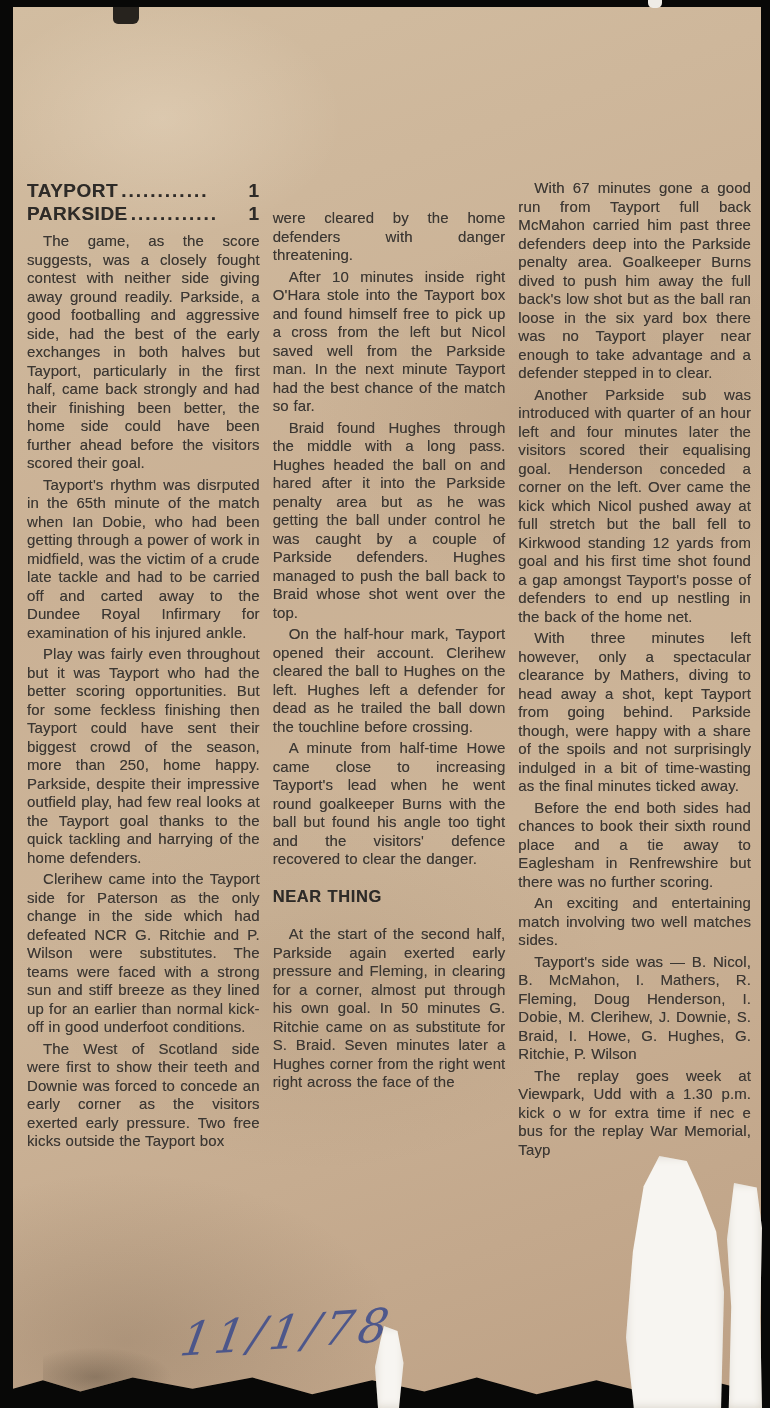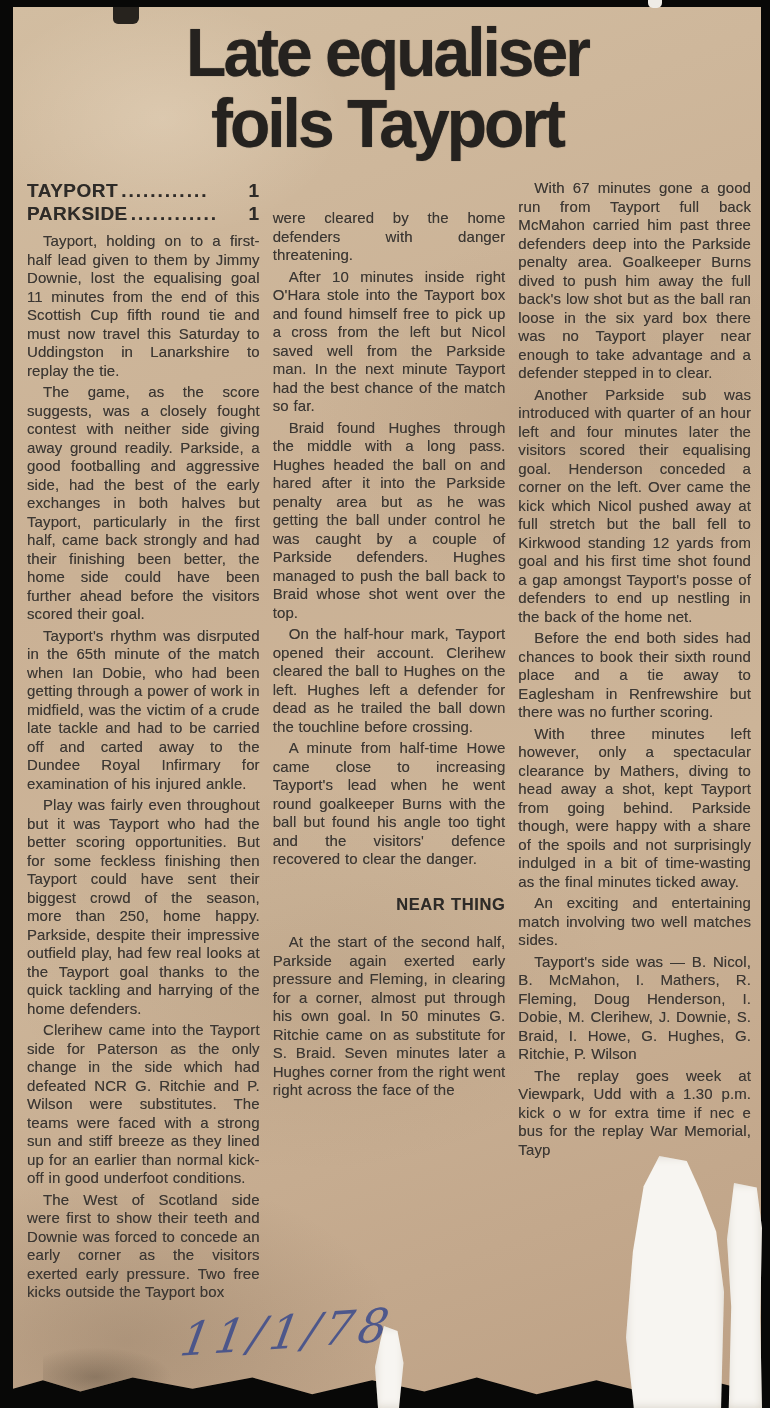--- a/index.html
+++ b/index.html
@@ -37,22 +37,22 @@
   .col{width:233px;color:#3b3733;font-size:15px;line-height:18.5px;
     text-align:justify;letter-spacing:.1px;word-spacing:.5px;
     text-shadow:0 0 .5px rgba(40,35,30,.45);}
   .col p{margin:0 0 3px 0;text-indent:16px;}
   .col p.noindent{text-indent:0;margin-top:30px;}
   .scoreline{display:flex;align-items:flex-end;font-weight:bold;font-size:19px;line-height:23px;letter-spacing:.5px;color:#2e2b28;}
   .scoreline .dots{flex:1;overflow:hidden;white-space:nowrap;letter-spacing:2px;padding:0 3px;}
   .scoreline .score{padding-left:2px;}
   .score-block{margin-bottom:7px;}
   .subhead{
-    text-align:right;font-size:16.5px;font-weight:bold;letter-spacing:.6px;
-    color:#2e2b28;margin:26px 0 20px 0;
+    text-align:left;font-size:16.5px;font-weight:bold;letter-spacing:.6px;
+    color:#2e2b28;margin:18px 0 20px 0;
   }
   .handwriting{
     position:absolute;left:168px;top:1298px;
     font-family:"DejaVu Serif", serif;font-style:italic;
     font-size:46px;color:rgba(58,74,140,.85);
     transform:rotate(-4deg) skewX(-14deg);
     letter-spacing:5px;
   }
   .shadow-bl{
     position:absolute;left:30px;top:1340px;width:130px;height:50px;
@@ -73,63 +73,58 @@
   }
   .notch-top{position:absolute;left:648px;top:0;width:14px;height:8px;background:#efece6;border-radius:0 0 5px 5px;}
 </style>
 </head>
 <body>
 
 <div class="frame">
   <div class="paper">
     <div class="ink-smudge"></div>
 
-    <h1 class="headline">
-      <span class="hl">Late equaliser</span>
-      <span class="hl">foils Tayport</span>
-    </h1>
 
     <div class="columns">
 
       <div class="col">
         <div class="score-block">
           <div class="scoreline">
             <span>TAYPORT</span>
             <span class="dots">............</span>
             <span class="score">1</span>
           </div>
           <div class="scoreline">
             <span>PARKSIDE</span>
             <span class="dots">............</span>
             <span class="score">1</span>
           </div>
         </div>
-        <p>Tayport, holding on to a first-half lead given to them by Jimmy Downie, lost the equalising goal 11 minutes from the end of this Scottish Cup fifth round tie and must now travel this Saturday to Uddingston in Lanarkshire to replay the tie.</p>
         <p>The game, as the score suggests, was a closely fought contest with neither side giving away ground readily. Parkside, a good footballing and aggressive side, had the best of the early exchanges in both halves but Tayport, particularly in the first half, came back strongly and had their finishing been better, the home side could have been further ahead before the visitors scored their goal.</p>
         <p>Tayport's rhythm was disrputed in the 65th minute of the match when Ian Dobie, who had been getting through a power of work in midfield, was the victim of a crude late tackle and had to be carried off and carted away to the Dundee Royal Infirmary for examination of his injured ankle.</p>
         <p>Play was fairly even throughout but it was Tayport who had the better scoring opportunities. But for some feckless finishing then Tayport could have sent their biggest crowd of the season, more than 250, home happy. Parkside, despite their impressive outfield play, had few real looks at the Tayport goal thanks to the quick tackling and harrying of the home defenders.</p>
         <p>Clerihew came into the Tayport side for Paterson as the only change in the side which had defeated NCR G. Ritchie and P. Wilson were substitutes. The teams were faced with a strong sun and stiff breeze as they lined up for an earlier than normal kick-off in good underfoot conditions.</p>
         <p>The West of Scotland side were first to show their teeth and Downie was forced to concede an early corner as the visitors exerted early pressure. Two free kicks outside the Tayport box</p>
       </div>
 
       <div class="col">
         <p class="noindent">were cleared by the home defenders with danger threatening.</p>
         <p>After 10 minutes inside right O'Hara stole into the Tayport box and found himself free to pick up a cross from the left but Nicol saved well from the Parkside man. In the next minute Tayport had the best chance of the match so far.</p>
         <p>Braid found Hughes through the middle with a long pass. Hughes headed the ball on and hared after it into the Parkside penalty area but as he was getting the ball under control he was caught by a couple of Parkside defenders. Hughes managed to push the ball back to Braid whose shot went over the top.</p>
         <p>On the half-hour mark, Tayport opened their account. Clerihew cleared the ball to Hughes on the left. Hughes left a defender for dead as he trailed the ball down the touchline before crossing.</p>
         <p>A minute from half-time Howe came close to increasing Tayport's lead when he went round goalkeeper Burns with the ball but found his angle too tight and the visitors' defence recovered to clear the danger.</p>
         <h2 class="subhead">NEAR THING</h2>
         <p>At the start of the second half, Parkside again exerted early pressure and Fleming, in clearing for a corner, almost put through his own goal. In 50 minutes G. Ritchie came on as substitute for S. Braid. Seven minutes later a Hughes corner from the right went right across the face of the</p>
       </div>
 
       <div class="col">
         <p>With 67 minutes gone a good run from Tayport full back McMahon carried him past three defenders deep into the Parkside penalty area. Goalkeeper Burns dived to push him away the full back's low shot but as the ball ran loose in the six yard box there was no Tayport player near enough to take advantage and a defender stepped in to clear.</p>
         <p>Another Parkside sub was introduced with quarter of an hour left and four minutes later the visitors scored their equalising goal. Henderson conceded a corner on the left. Over came the kick which Nicol pushed away at full stretch but the ball fell to Kirkwood standing 12 yards from goal and his first time shot found a gap amongst Tayport's posse of defenders to end up nestling in the back of the home net.</p>
+        <p>With three minutes left however, only a spectacular clearance by Mathers, diving to head away a shot, kept Tayport from going behind. Parkside though, were happy with a share of the spoils and not surprisingly indulged in a bit of time-wasting as the final minutes ticked away.</p>
         <p>Before the end both sides had chances to book their sixth round place and a tie away to Eaglesham in Renfrewshire but there was no further scoring.</p>
-        <p>With three minutes left however, only a spectacular clearance by Mathers, diving to head away a shot, kept Tayport from going behind. Parkside though, were happy with a share of the spoils and not surprisingly indulged in a bit of time-wasting as the final minutes ticked away.</p>
         <p>An exciting and entertaining match involving two well matches sides.</p>
         <p>Tayport's side was — B. Nicol, B. McMahon, I. Mathers, R. Fleming, Doug Henderson, I. Dobie, M. Clerihew, J. Downie, S. Braid, I. Howe, G. Hughes, G. Ritchie, P. Wilson</p>
         <p>The replay goes week at Viewpark, Udd with a 1.30 p.m. kick o w for extra time if nec e bus for the replay War Memorial, Tayp</p>
       </div>
 
     </div>
 
     <div class="handwriting">11/1/78</div>
     <div class="shadow-bl"></div>
   </div>

